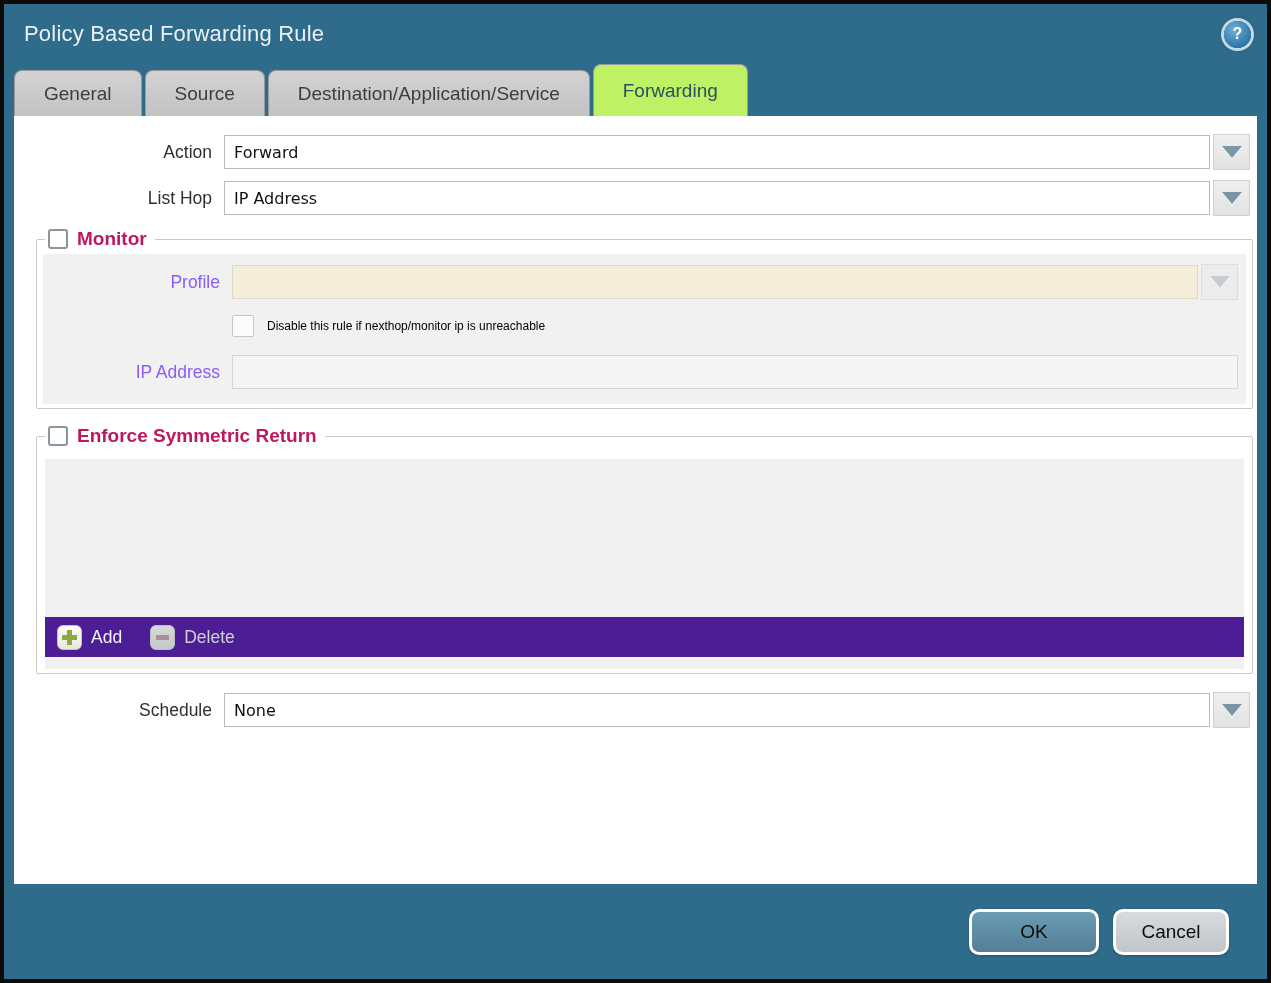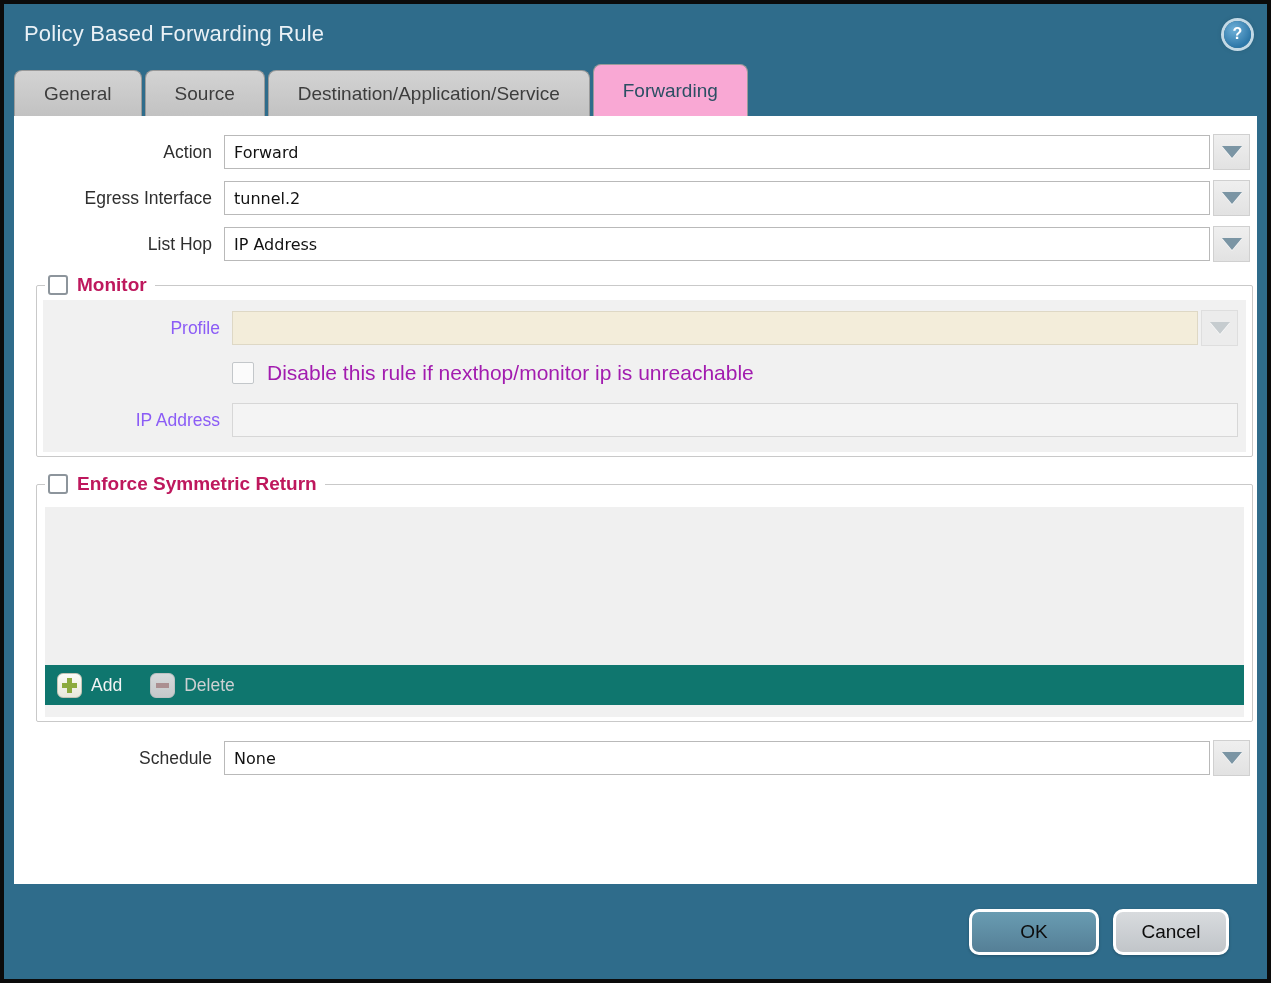--- a/index.html
+++ b/index.html
@@ -12,21 +12,21 @@
   .help{margin-left:auto;width:27px;height:27px;border-radius:50%;
         background:radial-gradient(circle at 38% 32%,#6fb0d8,#2d77a8 70%);
         box-shadow:0 0 0 3px rgba(222,238,248,.85), 0 0 6px rgba(0,0,0,.35);
         display:flex;align-items:center;justify-content:center;
         color:#fff;font-weight:bold;font-size:16px;cursor:pointer;}
   
   .tabbar{flex:none;height:52px;display:flex;align-items:flex-end;padding-left:10px;gap:3px;}
   .tab{height:46px;box-sizing:border-box;padding:0 29px;display:flex;align-items:center;
        font-size:19px;color:#3d3d3d;background:linear-gradient(#d3d3d3,#c2c2c2);
        border:1px solid #9a9a9a;border-bottom:none;border-radius:8px 8px 0 0;cursor:pointer;}
-  .tab.active{height:52px;background:#f9a8d4;color:#2b4f63;position:relative;z-index:2;}
+  .tab.active{height:52px;background:#bef264;color:#2b4f63;position:relative;z-index:2;}
   
   .content{flex:none;background:#fff;margin:0 10px;height:768px;box-sizing:border-box;
            padding-top:18px;position:relative;z-index:1;}
   .frm-row{display:flex;align-items:center;margin:0 7px 10px 0;height:36px;}
   .lbl{flex:none;width:198px;text-align:right;padding-right:12px;font-size:17.5px;color:#2f2f2f;}
   .input{flex:1;height:34px;box-sizing:border-box;border:1px solid #b9b9b9;background:#fff;
          font-family:"DejaVu Sans",sans-serif;font-size:16px;color:#111;padding:0 9px;outline:none;min-width:0;}
   .dd{flex:none;width:37px;height:36px;margin-left:3px;box-sizing:border-box;
       background:linear-gradient(#efefef,#e2e2e2);border:1px solid #d0d0d0;
       display:flex;align-items:center;justify-content:center;cursor:pointer;}
@@ -41,27 +41,27 @@
   .checkbox{width:20px;height:20px;box-sizing:border-box;border:2px solid #8d959c;border-radius:3px;
             background:#fff;cursor:pointer;flex:none;}
   .panel{background:#f1f1f1;padding:10px 0 14px 0;margin-top:4px;}
   .panel .lbl{width:177px;color:#8b5cf6;}
   .panel .frm-row{margin-right:8px;margin-bottom:0;}
   .input.bge{background:#f3edda;border-color:#ded8c5;}
   .input.dis{background:#f4f4f4;border-color:#d7d7d7;}
   .chk-row{display:flex;align-items:center;gap:13px;margin:15px 0 17px 189px;}
   .chk-disabled{width:22px;height:22px;box-sizing:border-box;border:1px solid #c3c7ca;
                 border-radius:2px;background:#fbfbfb;flex:none;}
-  .chk-row .txt{font-size:21px;color:#a21caf;}
+  .chk-row .txt{font-size:12px;color:#000000;}
   
   .tbl{margin:12px 2px 0 2px;}
   .tbl-head{height:41px;background:linear-gradient(#b3b7ba,#a7abae);display:flex;align-items:center;
             padding-left:14px;font-size:17.5px;color:#e3e5e7;}
   .tbl-body{height:158px;background:#f0f0f0;}
-  .tbl-foot{height:40px;background:#0f766e;display:flex;align-items:center;padding-left:12px;gap:28px;}
+  .tbl-foot{height:40px;background:#4c1d95;display:flex;align-items:center;padding-left:12px;gap:28px;}
   .tbtn{display:flex;align-items:center;gap:9px;cursor:pointer;}
   .tbtn.disabled{cursor:default;}
   .icon-sq{width:23px;height:23px;border-radius:6px;position:relative;flex:none;}
   .icon-add{background:linear-gradient(#fcfcf7,#e8e8db);border:1px solid #c4c4b6;}
   .icon-add::before{content:"";position:absolute;left:4px;right:4px;top:50%;height:5px;margin-top:-2.5px;background:#8cab3e;}
   .icon-add::after{content:"";position:absolute;top:4px;bottom:4px;left:50%;width:5px;margin-left:-2.5px;background:#8cab3e;}
   .icon-del{background:linear-gradient(#d6d9db,#c5c8ca);border:1px solid #bdc0c2;}
   .icon-del::before{content:"";position:absolute;left:5px;right:5px;top:50%;height:5px;margin-top:-2.5px;background:#ab8f91;}
   .tbtn .t{font-size:17.5px;color:#f2f4f4;}
   .tbtn.disabled .t{color:#cdd0d2;}
@@ -104,27 +104,20 @@
   <div class="content">
 
     <div class="frm-row">
       <span class="lbl">Action</span>
       <input class="input" readonly="" value="Forward" style="">
       <span class="dd">
           <span class="arrow"></span>
         </span>
     </div>
 
-    <div class="frm-row">
-      <span class="lbl">Egress Interface</span>
-      <input class="input" readonly="" value="tunnel.2" style="">
-      <span class="dd">
-          <span class="arrow"></span>
-        </span>
-    </div>
 
     <div class="frm-row">
       <span class="lbl">List Hop</span>
       <input class="input" readonly="" value="IP Address" style="">
       <span class="dd">
           <span class="arrow"></span>
         </span>
     </div>
 
 

